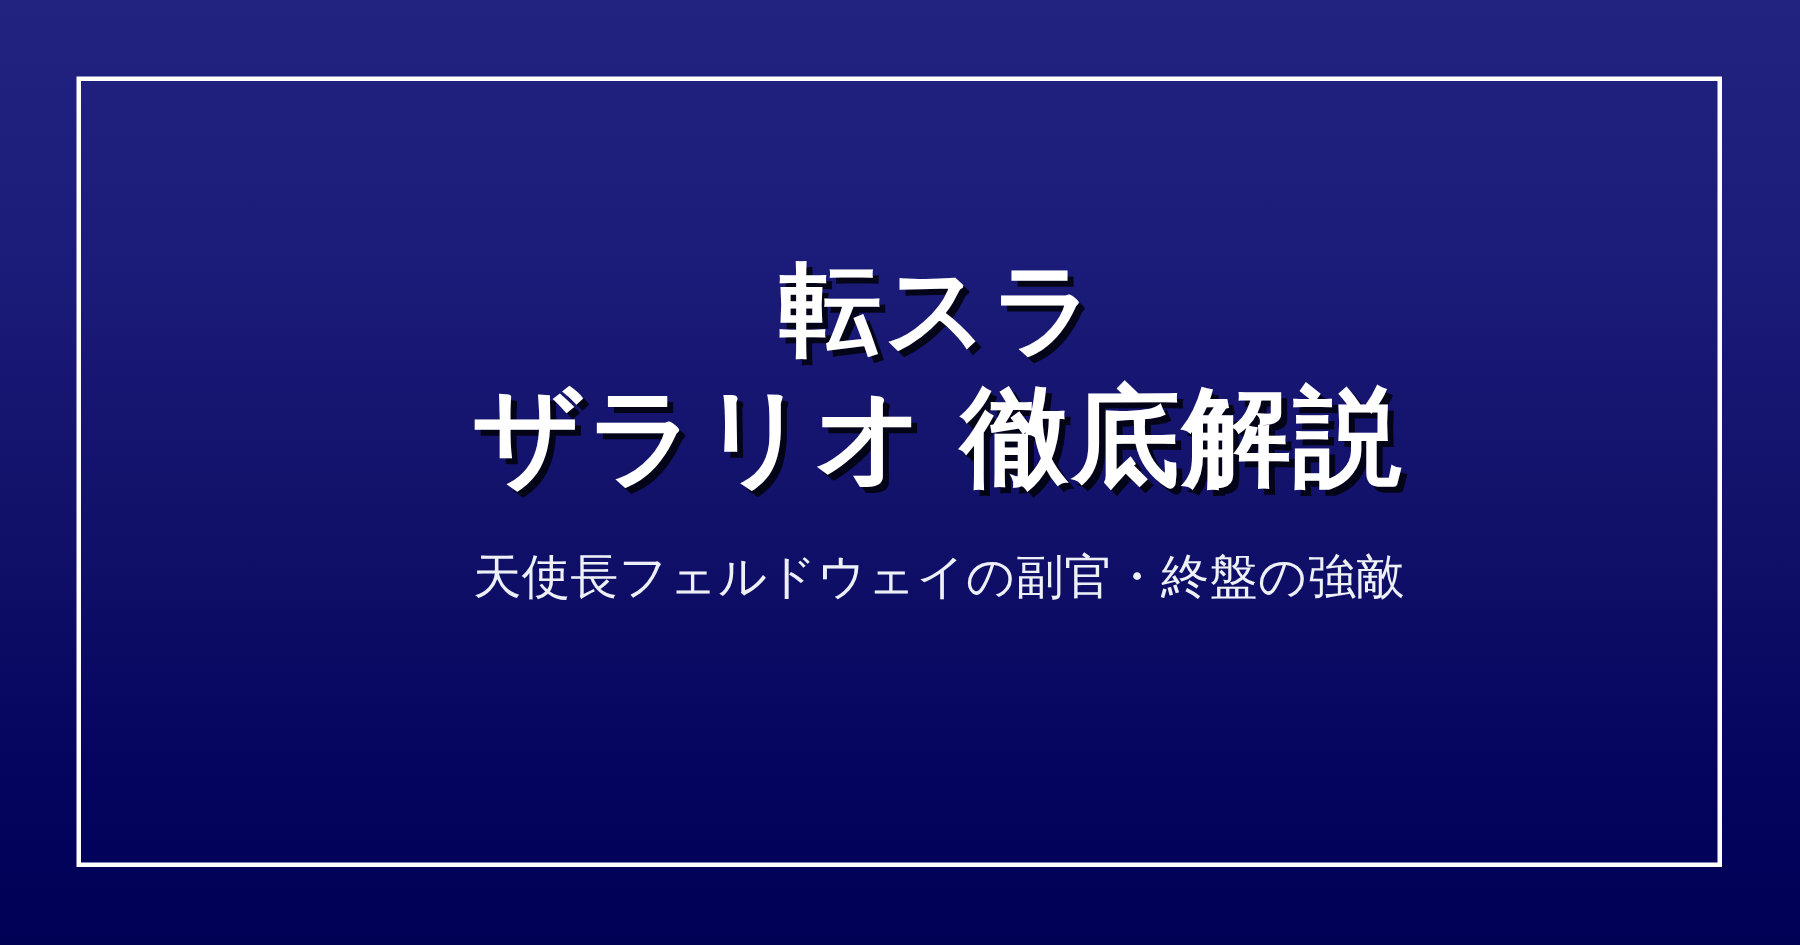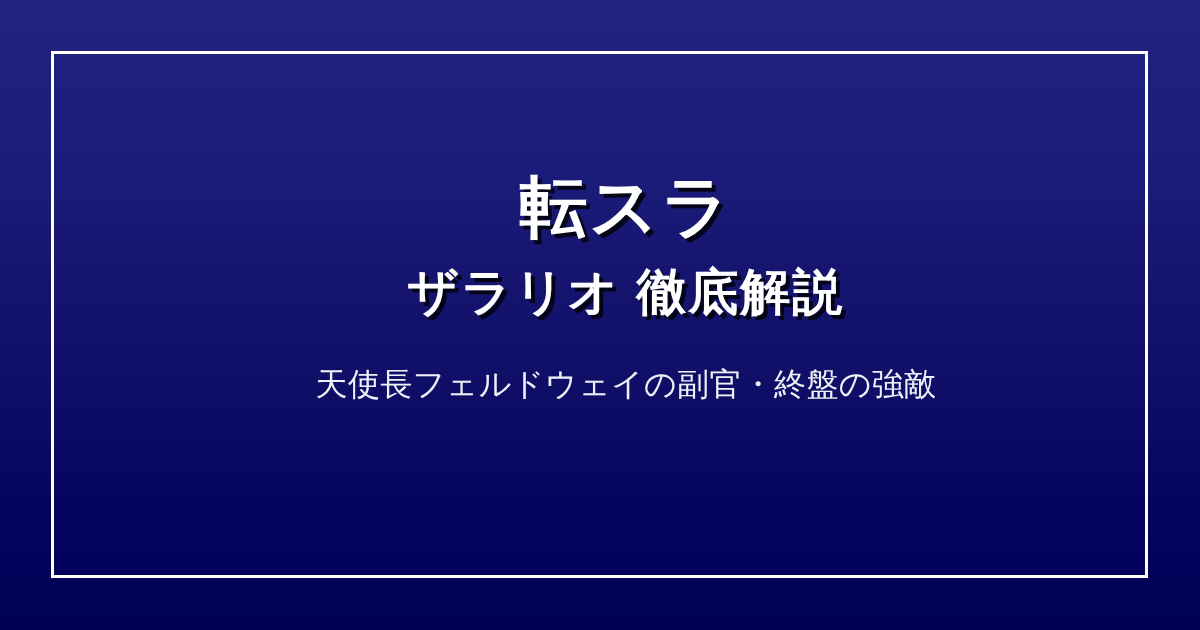--- a/index.html
+++ b/index.html
@@ -73,21 +73,21 @@
     font-weight: 700;
     color: #ffffff;
     text-align: center;
     white-space: nowrap;
     letter-spacing: 0.03em;
     text-shadow: 4px 4px 0 rgba(0, 0, 0, 0.78);
   }
 
   .title .line-2 {
     display: block;
-    font-size: 50px;
+    font-size: 72px;
     line-height: 88px;
   }
 
   .subtitle {
     margin: 0;
     padding-top: 26px;
     font-size: 32px;
     line-height: 44px;
     font-weight: 400;
     color: #eef0f7;

